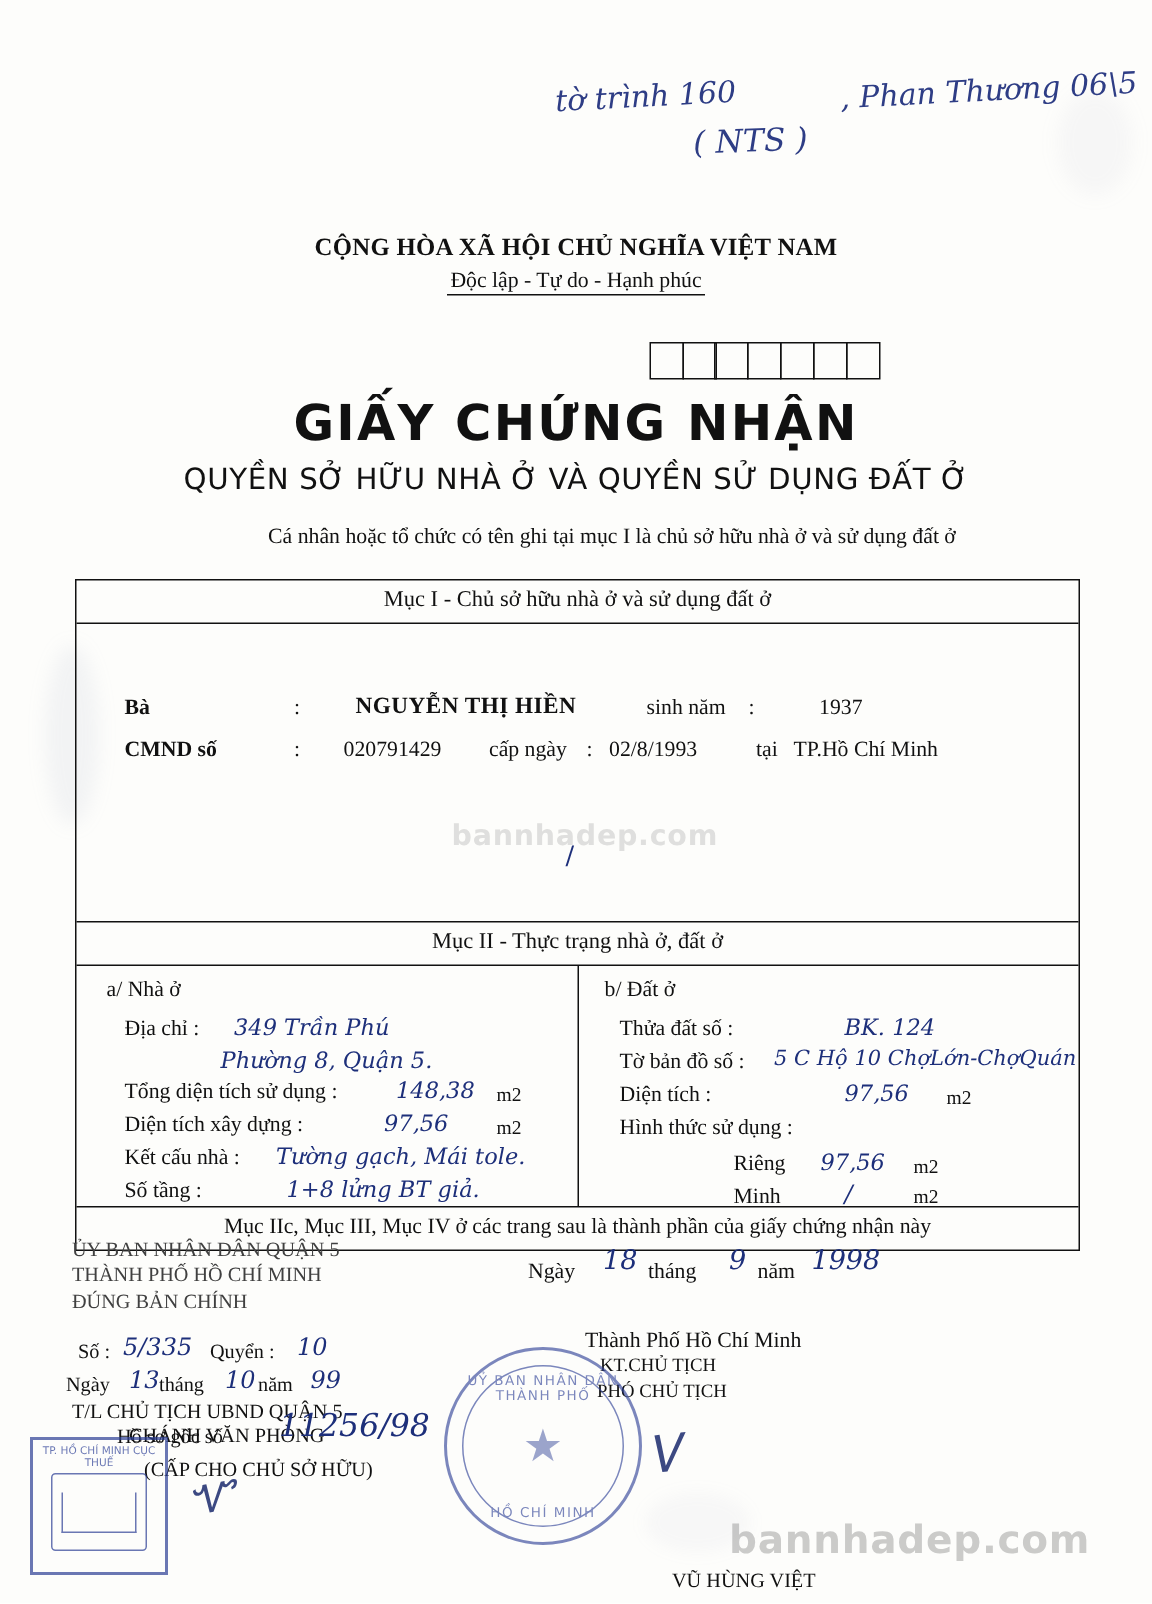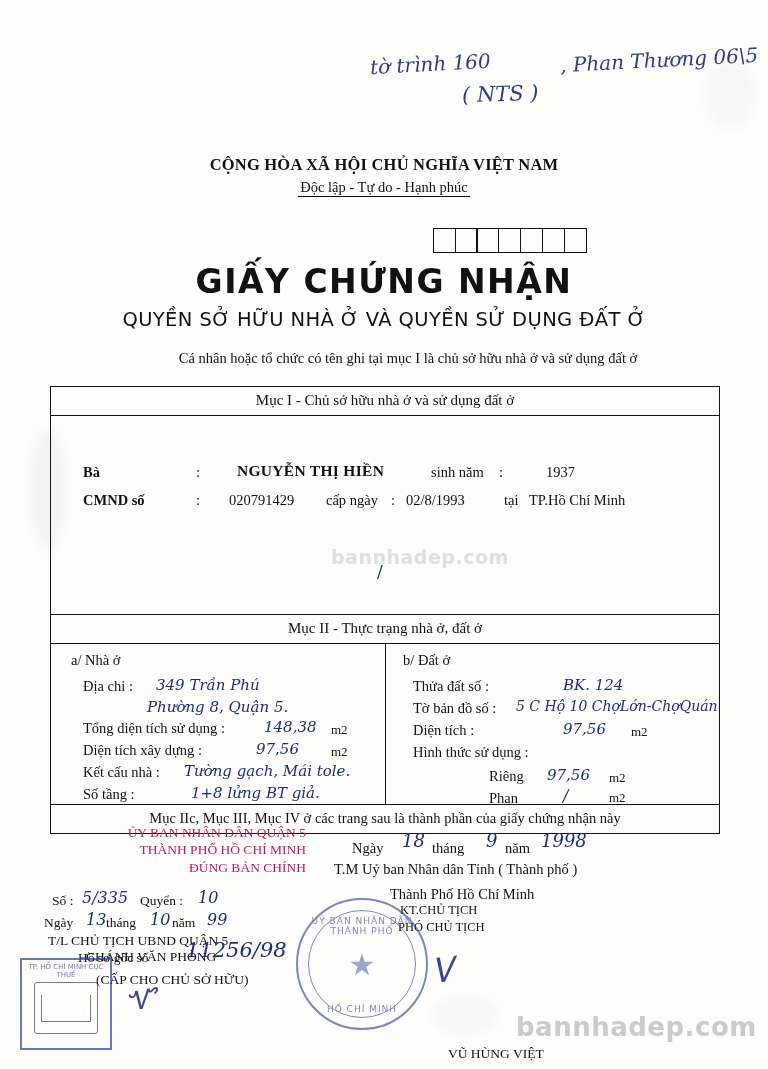--- a/index.html
+++ b/index.html
@@ -144,26 +144,26 @@
   .ink {
     font-family: "DejaVu Serif", serif;
     font-style: italic;
     color: #1d2f7a;
     white-space: nowrap;
   }
 
   
   .bl {
     position: absolute;
-    left: 36px;
+    left: 48px;
     top: 824px;
     width: 270px;
-    text-align: right;
+    text-align: left;
     font-size: 13.5px;
-    color: #be185d;
+    color: #404040;
     line-height: 1.28;
   }
   .bl-line { position: absolute; font-size: 13.5px; color: #111; white-space: nowrap; }
 
   
   .br-line { position: absolute; font-size: 14.5px; color: #111; white-space: nowrap; }
 
   
   .round-stamp {
     position: absolute;
@@ -247,21 +247,20 @@
   }
 
   
   .wm {
     position: absolute;
     font-family: "DejaVu Sans", sans-serif;
     font-weight: bold;
     color: rgba(120,120,120,0.22);
     letter-spacing: .5px;
     pointer-events: none;
-    margin-left: 30px;
   }
   .wm-mid { left: 300px; top: 516px; font-size: 19px; }
   .wm-bot { left: 486px; top: 1012px; font-size: 26px; color: rgba(110,110,110,0.35); }
 
   .slash-ink {
     position: absolute;
     font-family: "DejaVu Serif", serif;
     color: #1d2f7a;
     font-size: 17px;
   }
@@ -359,21 +358,21 @@
       <div class="f-line" style="left:362px; top:78px;">Diện tích :</div>
       <div class="ink f-line" style="left:512px; top:76px; font-size:15px;">97,56</div>
       <div class="f-line" style="left:580px; top:80px; font-size:13px;">m2</div>
 
       <div class="f-line" style="left:362px; top:100px;">Hình thức sử dụng :</div>
 
       <div class="f-line" style="left:438px; top:124px;">Riêng</div>
       <div class="ink f-line" style="left:496px; top:122px; font-size:15px;">97,56</div>
       <div class="f-line" style="left:558px; top:126px; font-size:13px;">m2</div>
 
-      <div class="f-line" style="left:438px; top:146px;">Phan</div>
+      <div class="f-line" style="left:438px; top:146px;">Minh</div>
       <div class="ink f-line" style="left:512px; top:142px; font-size:16px;">/</div>
       <div class="f-line" style="left:558px; top:146px; font-size:13px;">m2</div>
     </div>
 
     <div class="footrow">Mục IIc, Mục III, Mục IV ở các trang sau là thành phần của giấy chứng nhận này</div>
   </div>
 
   <div class="bl">
     <div>ỦY BAN NHÂN DÂN QUẬN 5</div>
     <div>THÀNH PHỐ HỒ CHÍ MINH</div>
@@ -407,21 +406,20 @@
     <div class="sq-inner"></div>
   </div>
 
   <div class="br-line" style="left:352px; top:840px;">Ngày</div>
   <div class="ink" style="position:absolute; left:402px; top:830px; font-size:18px;">18</div>
   <div class="br-line" style="left:432px; top:840px;">tháng</div>
   <div class="ink" style="position:absolute; left:486px; top:830px; font-size:18px;">9</div>
   <div class="br-line" style="left:505px; top:840px;">năm</div>
   <div class="ink" style="position:absolute; left:541px; top:830px; font-size:18px;">1998</div>
 
-  <div class="br-line" style="left:334px; top:861px;">T.M Uỷ ban Nhân dân Tỉnh ( Thành phố )</div>
   <div class="br-line" style="left:390px; top:886px;">Thành Phố Hồ Chí Minh</div>
   <div class="br-line" style="left:400px; top:903px; font-size:12.5px;">KT.CHỦ TỊCH</div>
   <div class="br-line" style="left:398px; top:920px; font-size:12.5px;">PHÓ CHỦ TỊCH</div>
   <div class="br-line" style="left:448px; top:1046px; font-size:13.5px;">VŨ HÙNG VIỆT</div>
 
   <div class="scribble" style="left:432px; top:950px; font-size:34px; transform:rotate(-6deg);">Ꮩ</div>
 
   <div class="round-stamp">
     <div class="stamp-arc">UỶ BAN NHÂN DÂN THÀNH PHỐ</div>
     <div class="stamp-star">★</div>

